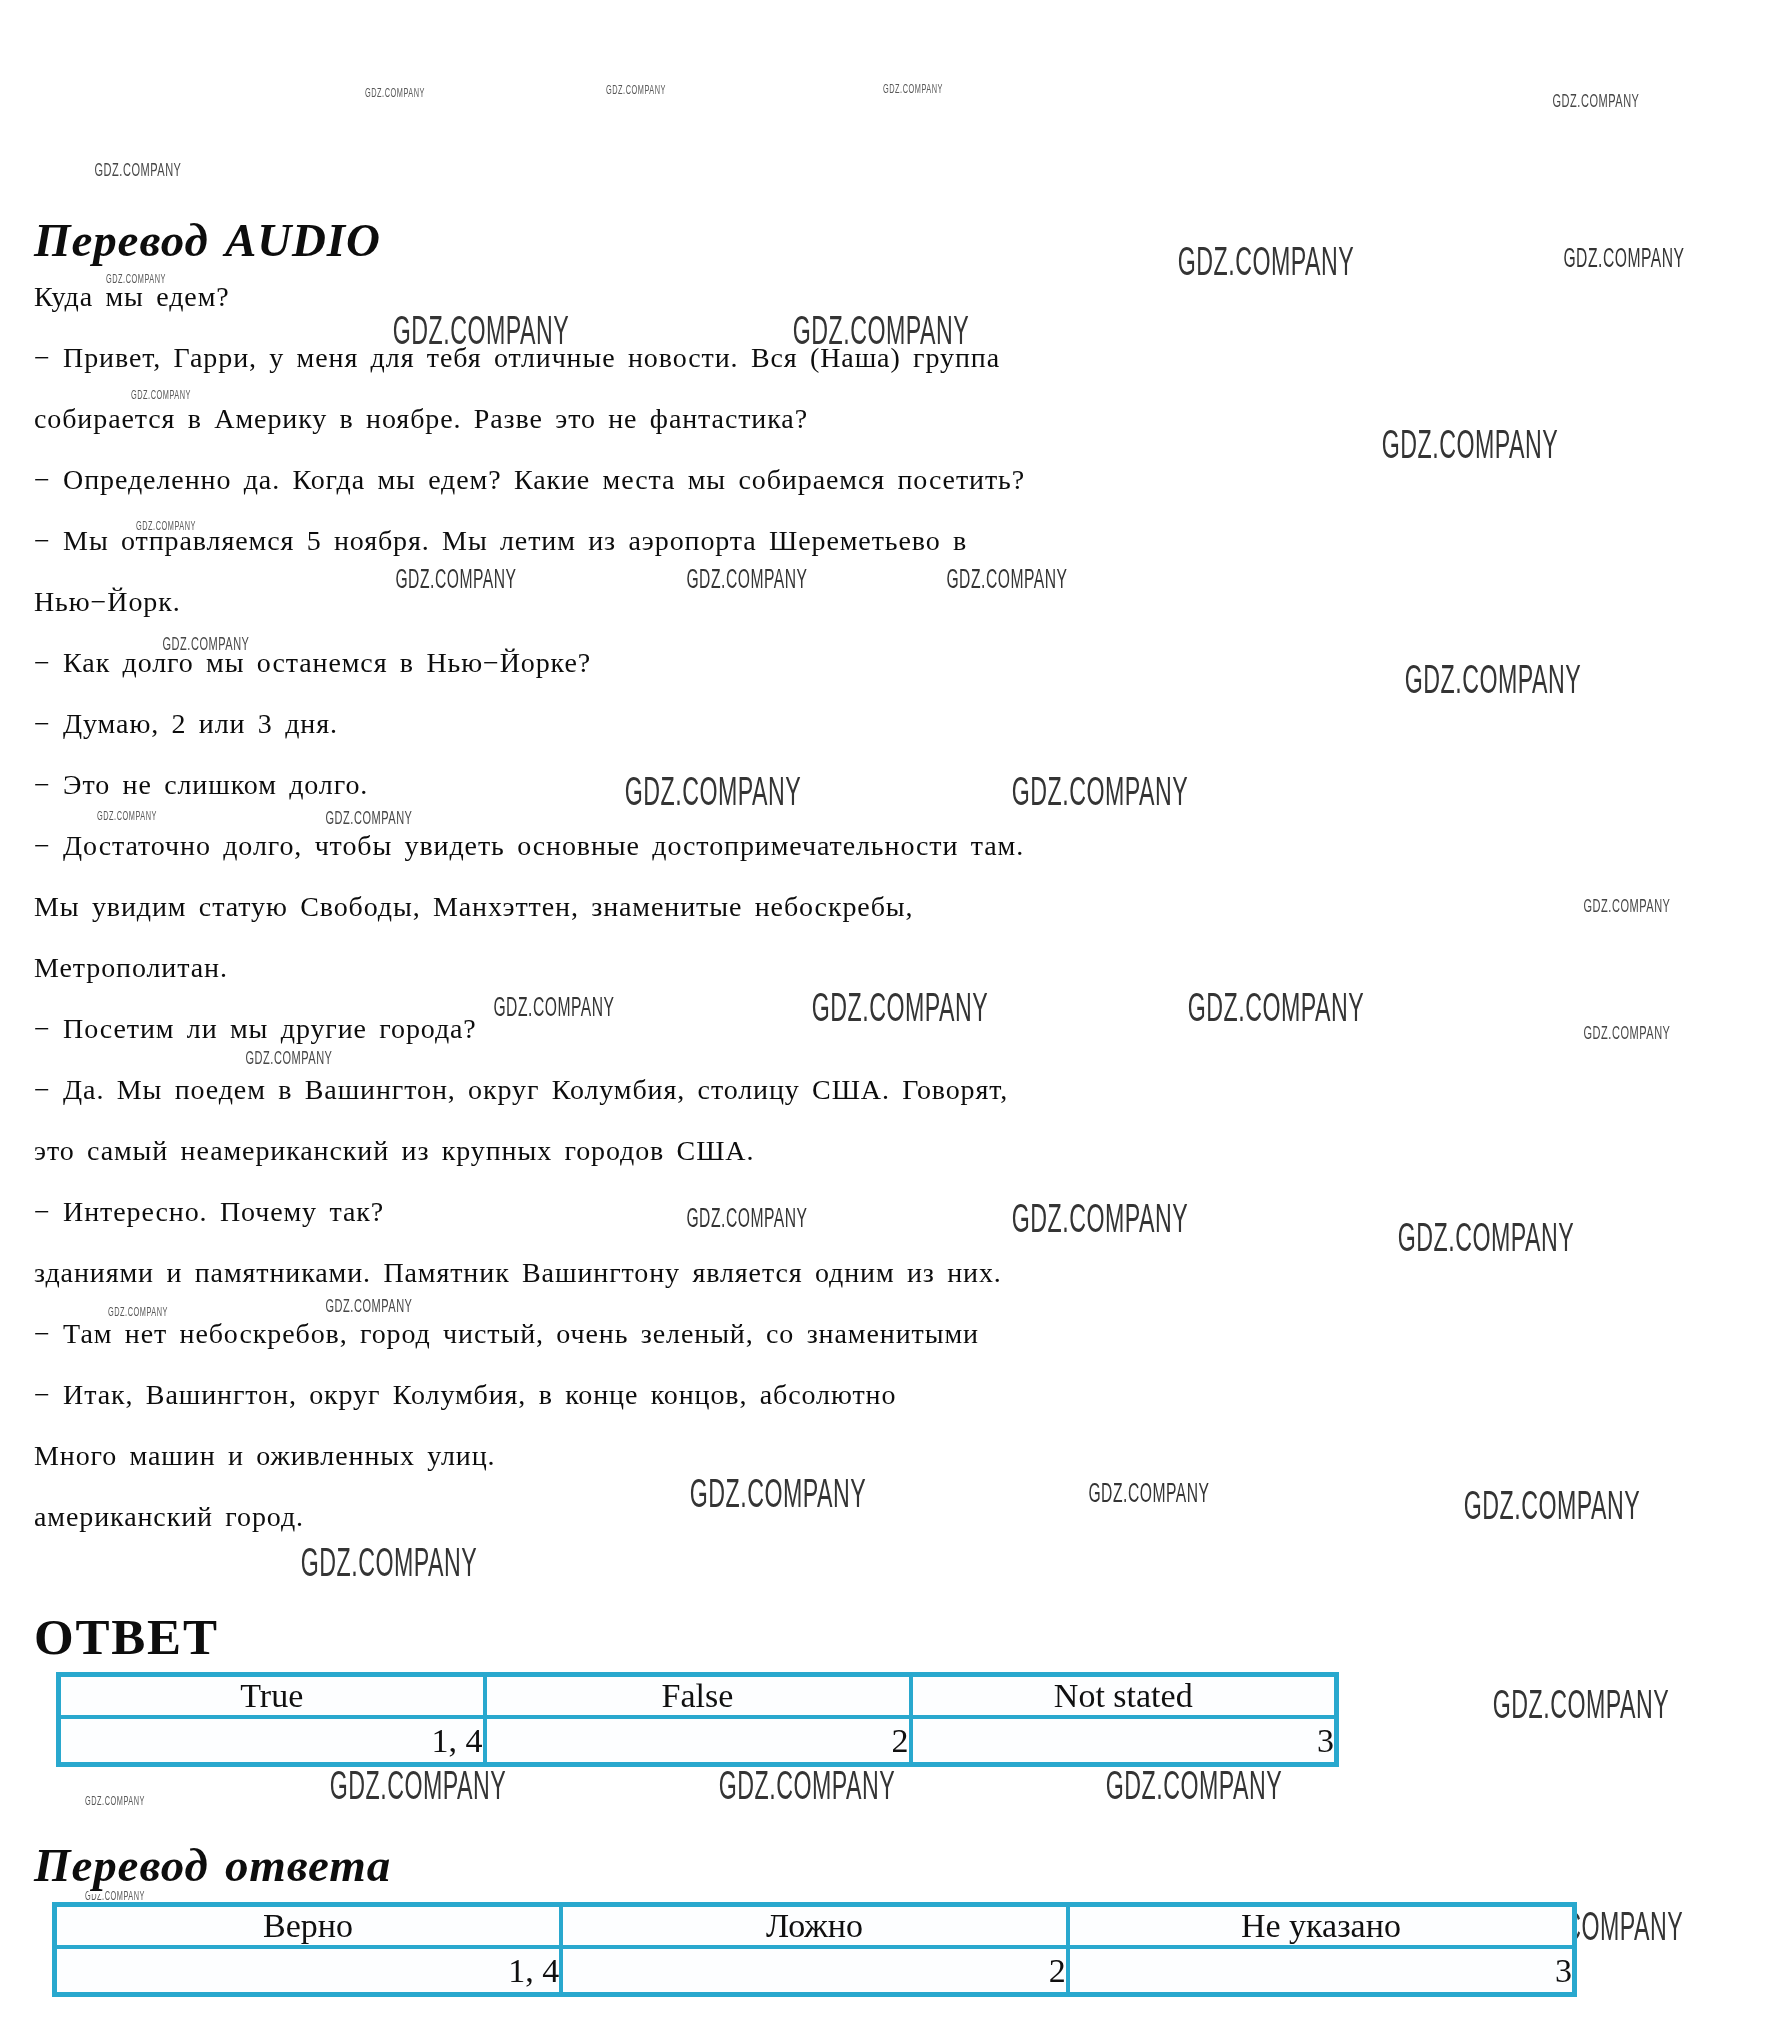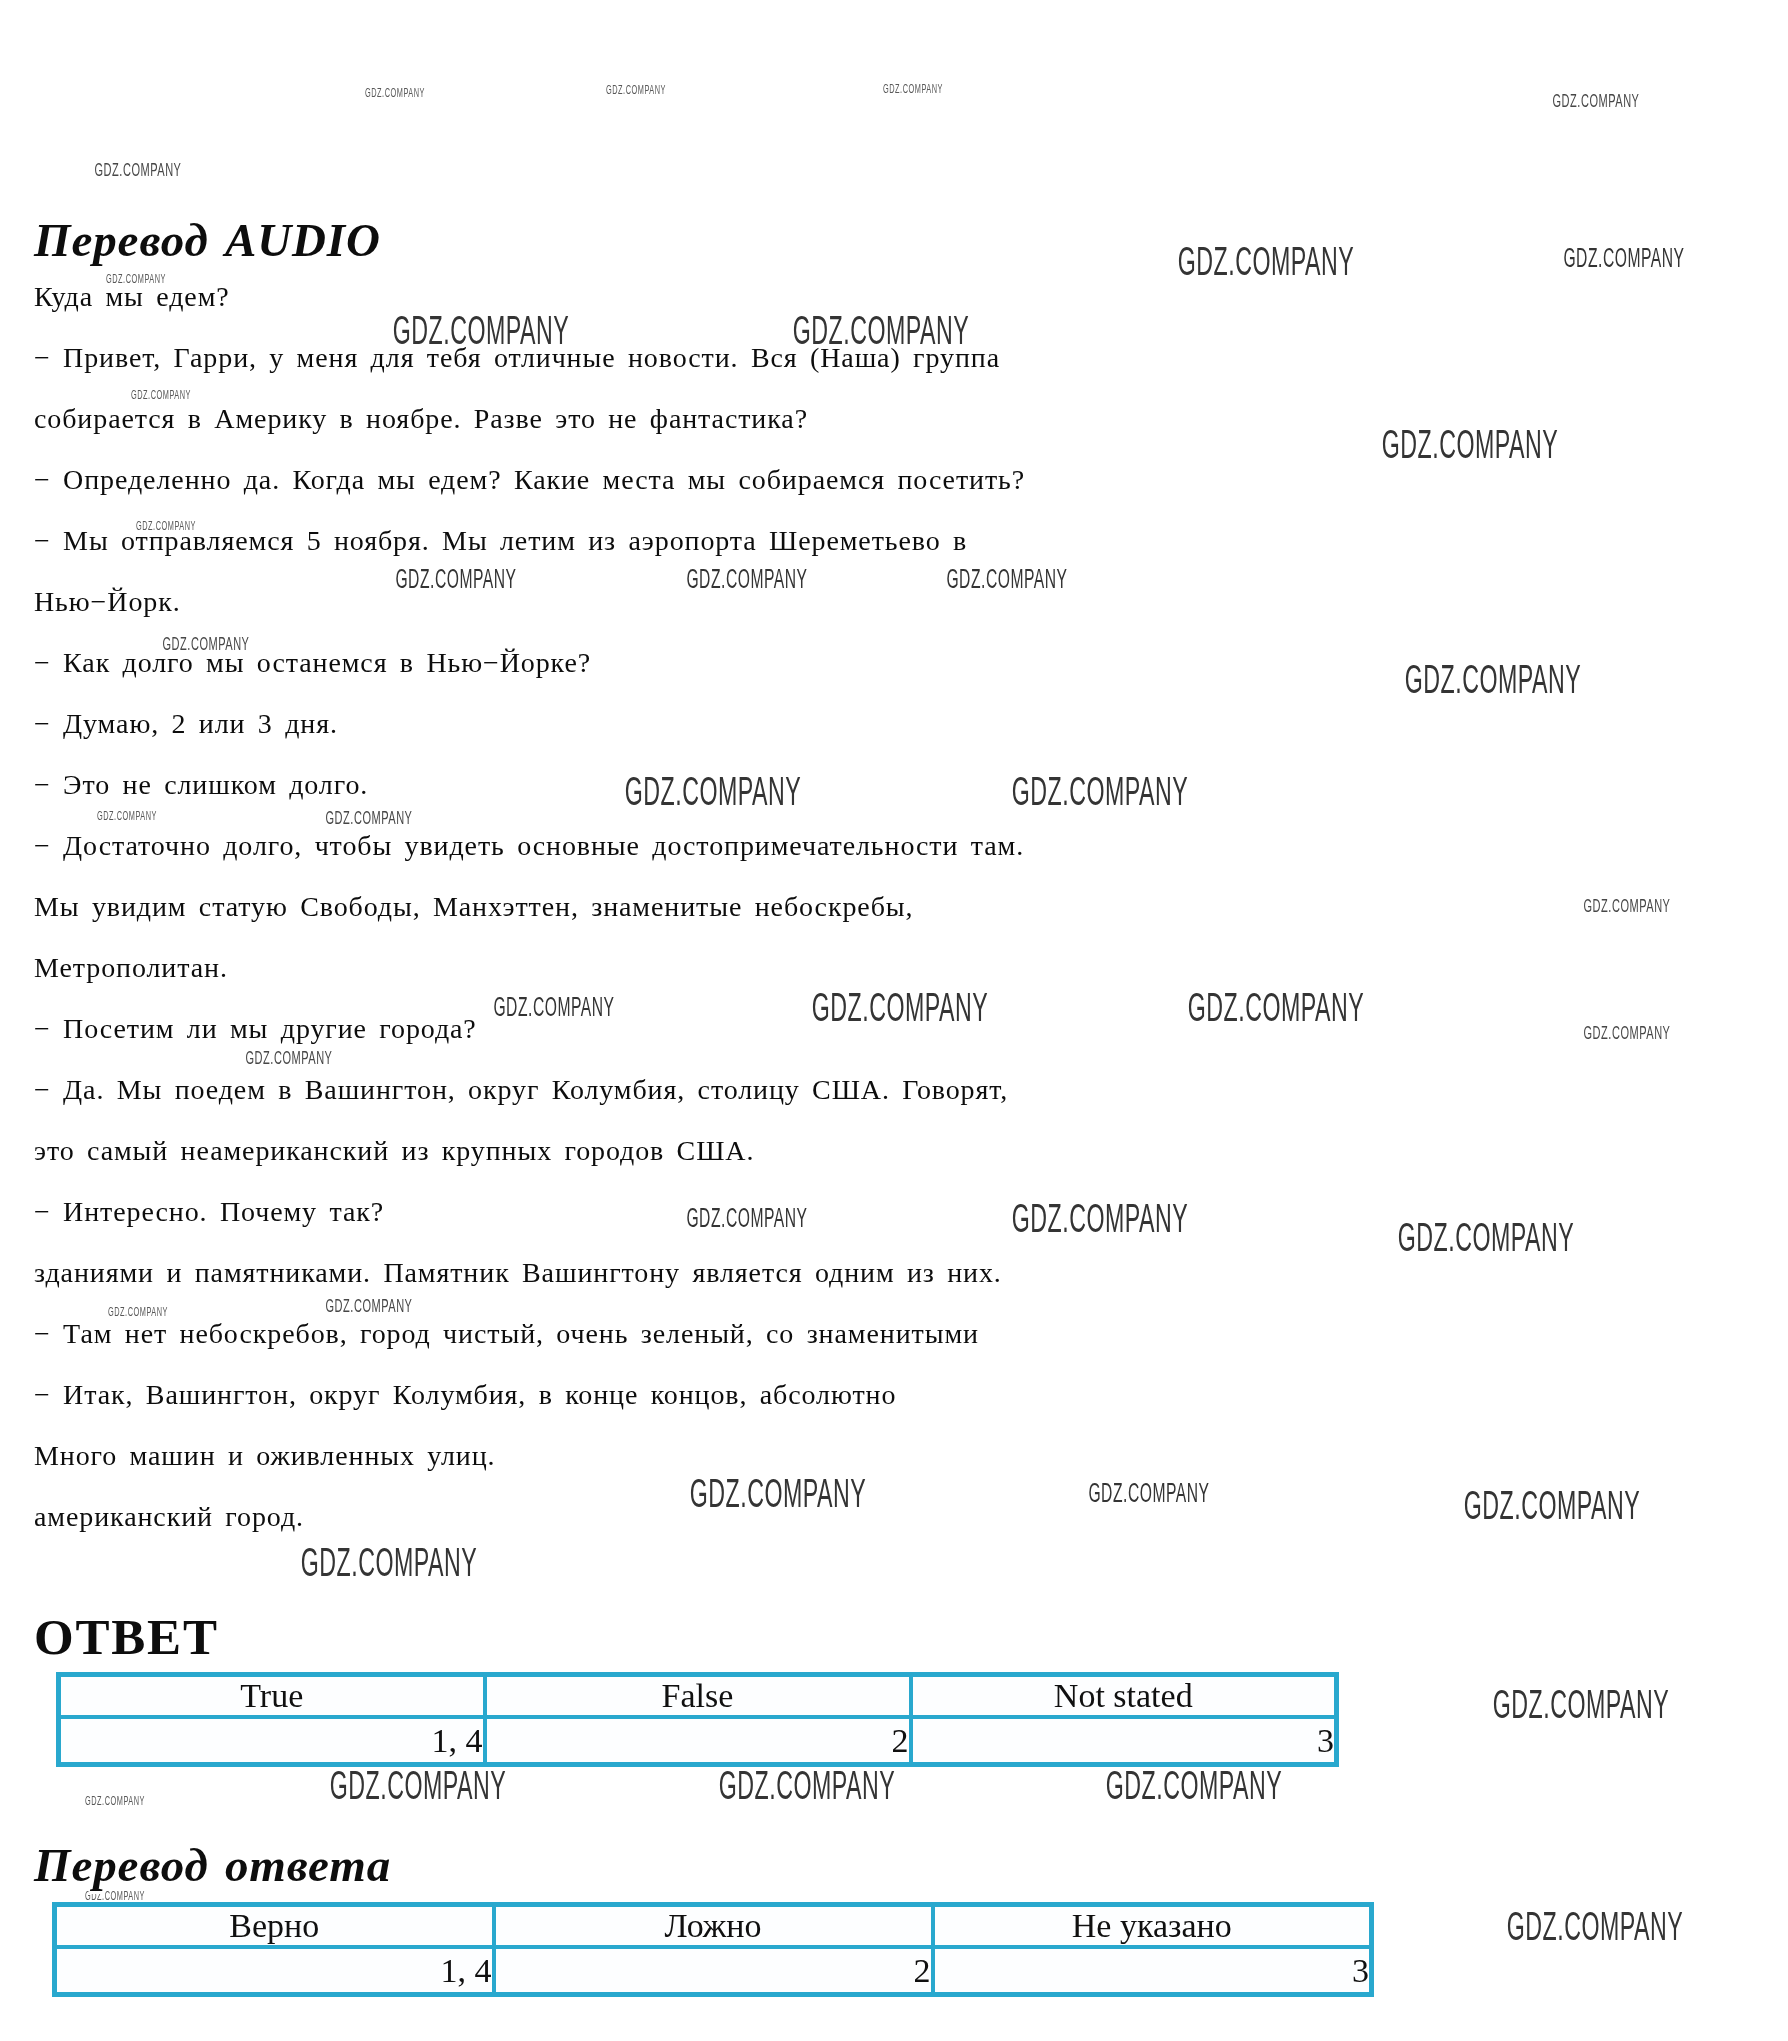--- a/index.html
+++ b/index.html
@@ -31,21 +31,21 @@
   .eng-line, .dialog-line { height:61px; }
   .h-audio  { left:34px; top:213px;  font-size:47px; font-weight:bold; font-style:italic; letter-spacing:0.9px; word-spacing:3.6px; }
   .h-answer { left:34px; top:1608px; font-size:51px; font-weight:bold; letter-spacing:1.8px; }
   .h-trans  { left:34px; top:1838px; font-size:47px; font-weight:bold; font-style:italic; letter-spacing:0.9px; word-spacing:3.6px; }
 
   table.ans {
     position:absolute; z-index:2; border-collapse:collapse; background:#ffffff;
     table-layout:fixed; font-family:Liberation Serif, serif;
   }
   #answer-table      { left:56px; top:1672px; width:1283px; }
-  #translation-table { left:52px; top:1902px; width:1322px; }
+  #translation-table { left:52px; top:1902px; width:1525px; }
   table.ans td {
     border:4.5px solid #29a8ce; text-align:center; vertical-align:middle;
     font-size:34px; color:#101010; padding:0; background:#fdfeff;
   }
   table.ans { border:5.4px solid #29a8ce; }
   table.ans tr.hdr td { height:38px; }
   table.ans tr.val td { height:43px;text-align:right; }
 </style>
 </head>
 <body>

